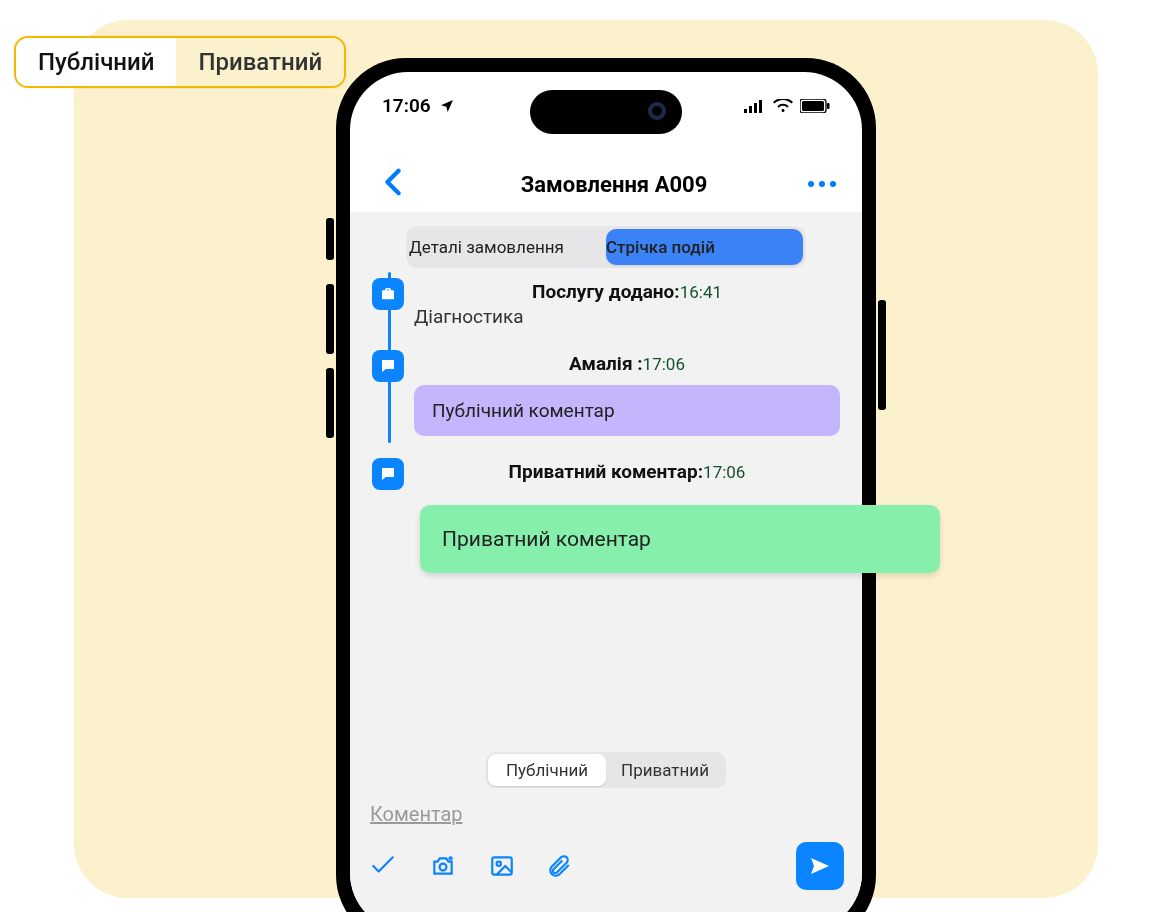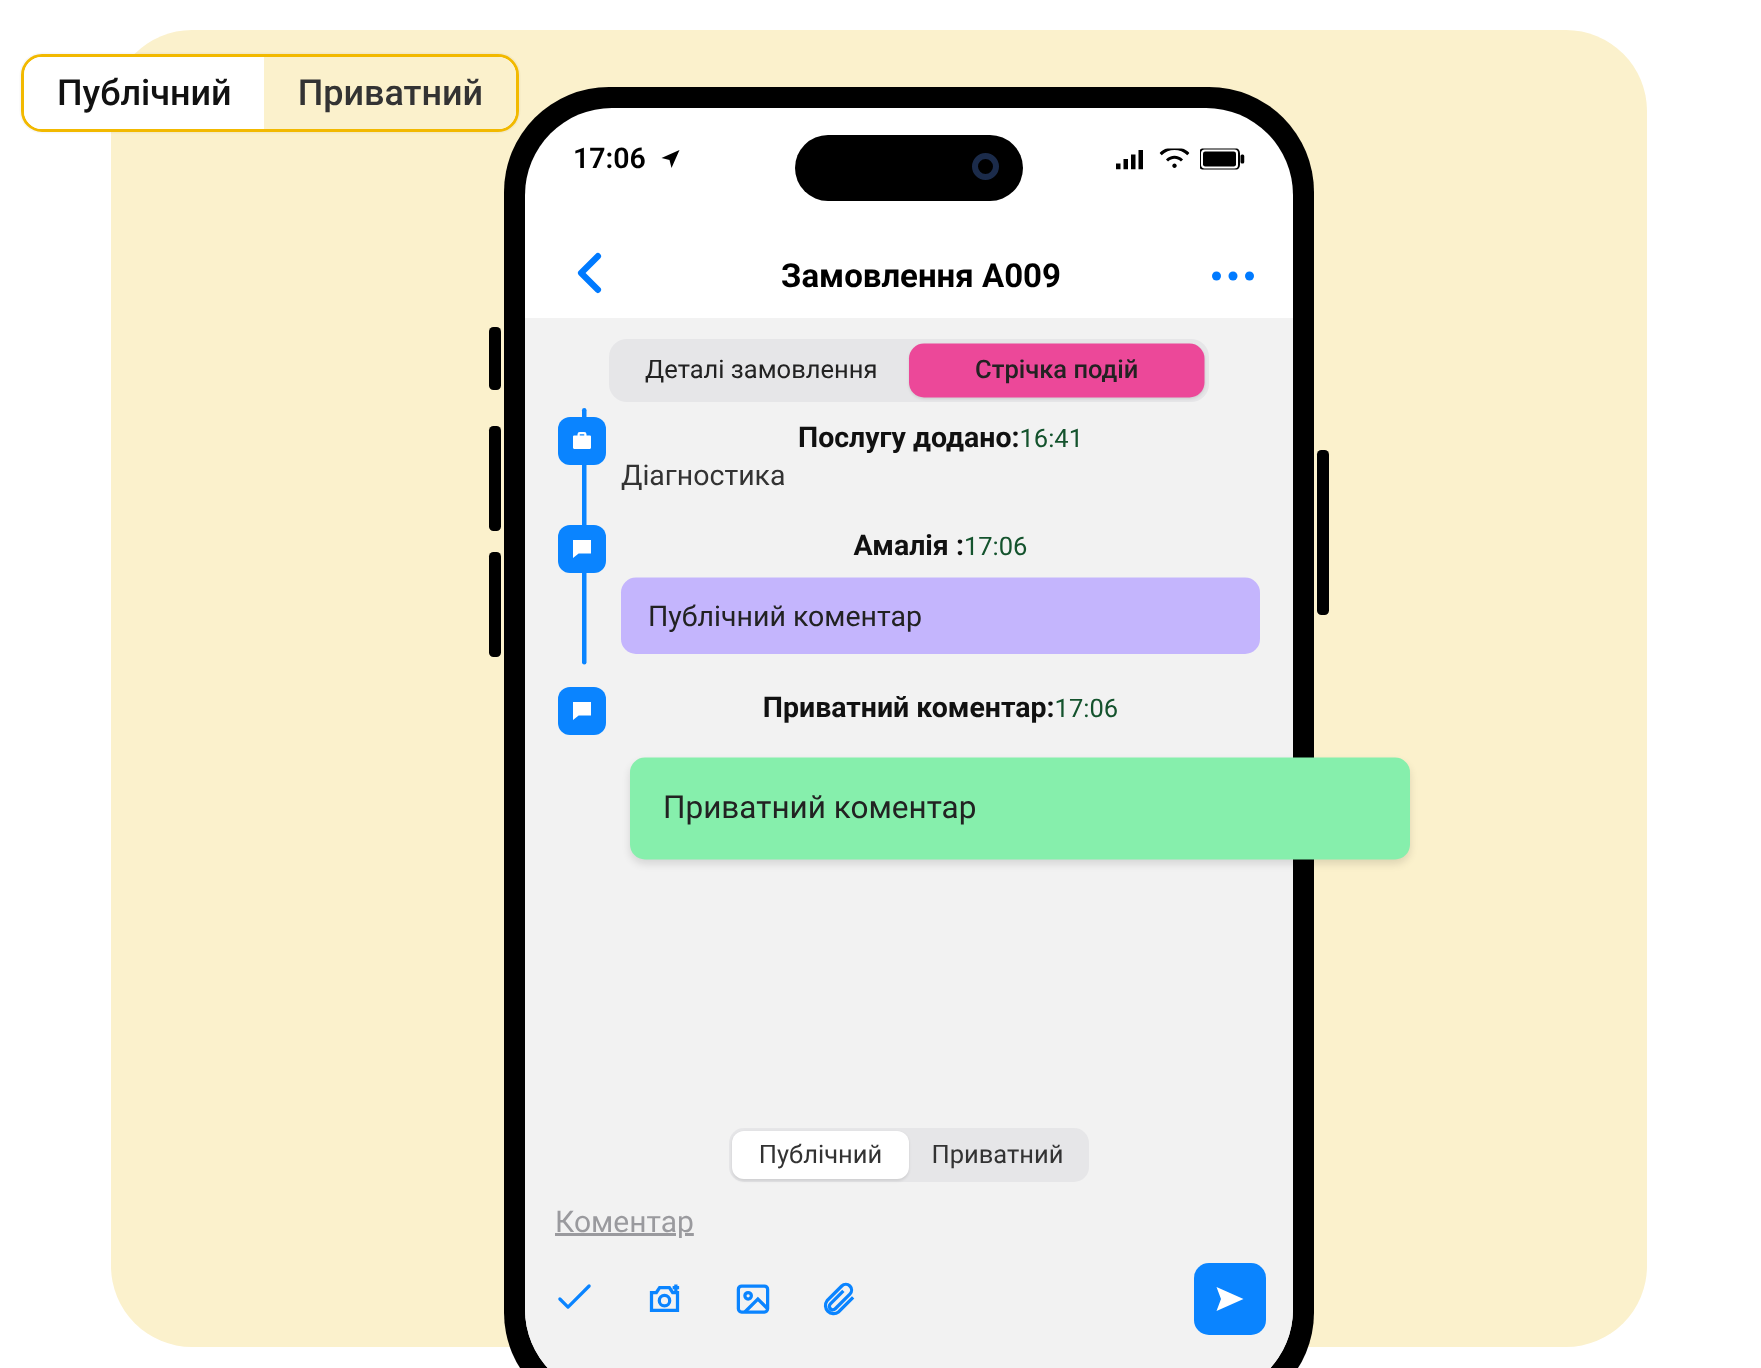--- a/index.html
+++ b/index.html
@@ -36,22 +36,22 @@
     .nav-title { font-size: 22px; font-weight: 700; }
     .nav-back { position: absolute; left: 18px; color: #007aff; }
     .nav-more { position: absolute; right: 26px; color: #007aff; letter-spacing: 2px; display: flex; gap: 5px; }
     .nav-more span { width: 6px; height: 6px; background: #007aff; border-radius: 50%; display: block; }
 
     
     .screen-body { position: absolute; top: 140px; left: 0; right: 0; bottom: 0; background: #f2f2f2; }
 
     
     .tabs { margin: 14px auto 0; width: 400px; background: #e6e6e8; border-radius: 12px; display: flex; padding: 3px; }
-    .tabs .tab { flex: 1; text-align: center; padding: 8px 0; font-size: 17px; color: #222; border-radius: 10px; }
-    .tabs .tab.active { background: #ec4899; box-shadow: 0 1px 2px rgba(0,0,0,.1); font-weight: 500; }
+    .tabs .tab { flex: 1; padding: 8px 0; font-size: 17px; color: #222; border-radius: 10px; }
+    .tabs .tab.active { background: #3b82f6; box-shadow: 0 1px 2px rgba(0,0,0,.1); font-weight: 500; }
 
     
     .timeline { padding: 12px 22px 0 22px; position: relative; }
     .t-line { position: absolute; left: 38px; top: 4px; bottom: 40px; width: 3px; background: #0a84ff; border-radius: 2px; }
     .event { position: relative; padding-left: 42px; margin-bottom: 24px; }
     .ev-icon { position: absolute; left: 0; top: -2px; width: 32px; height: 32px; background: #0a84ff; border-radius: 8px; display: flex; align-items: center; justify-content: center; }
     .ev-icon svg { fill: #fff; }
     .ev-head { display: flex; justify-content: center; align-items: baseline; }
     .ev-title { font-size: 19px; font-weight: 700; color: #111; }
     .ev-time { font-size: 17px; color: #14532d; }

